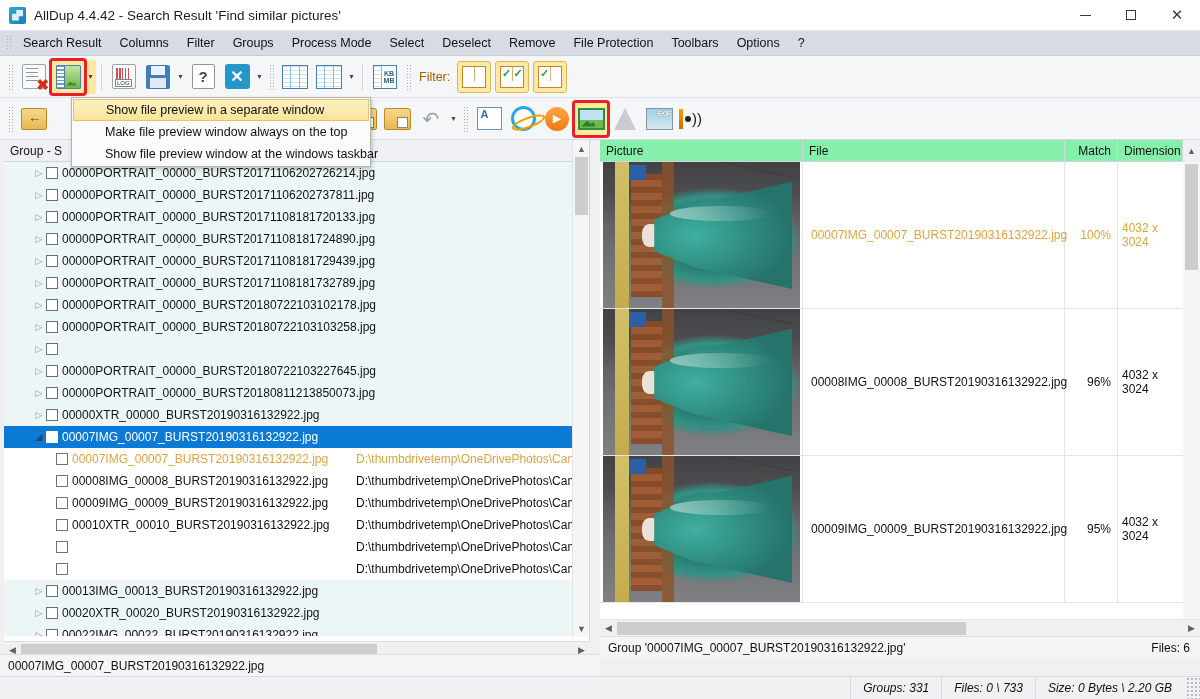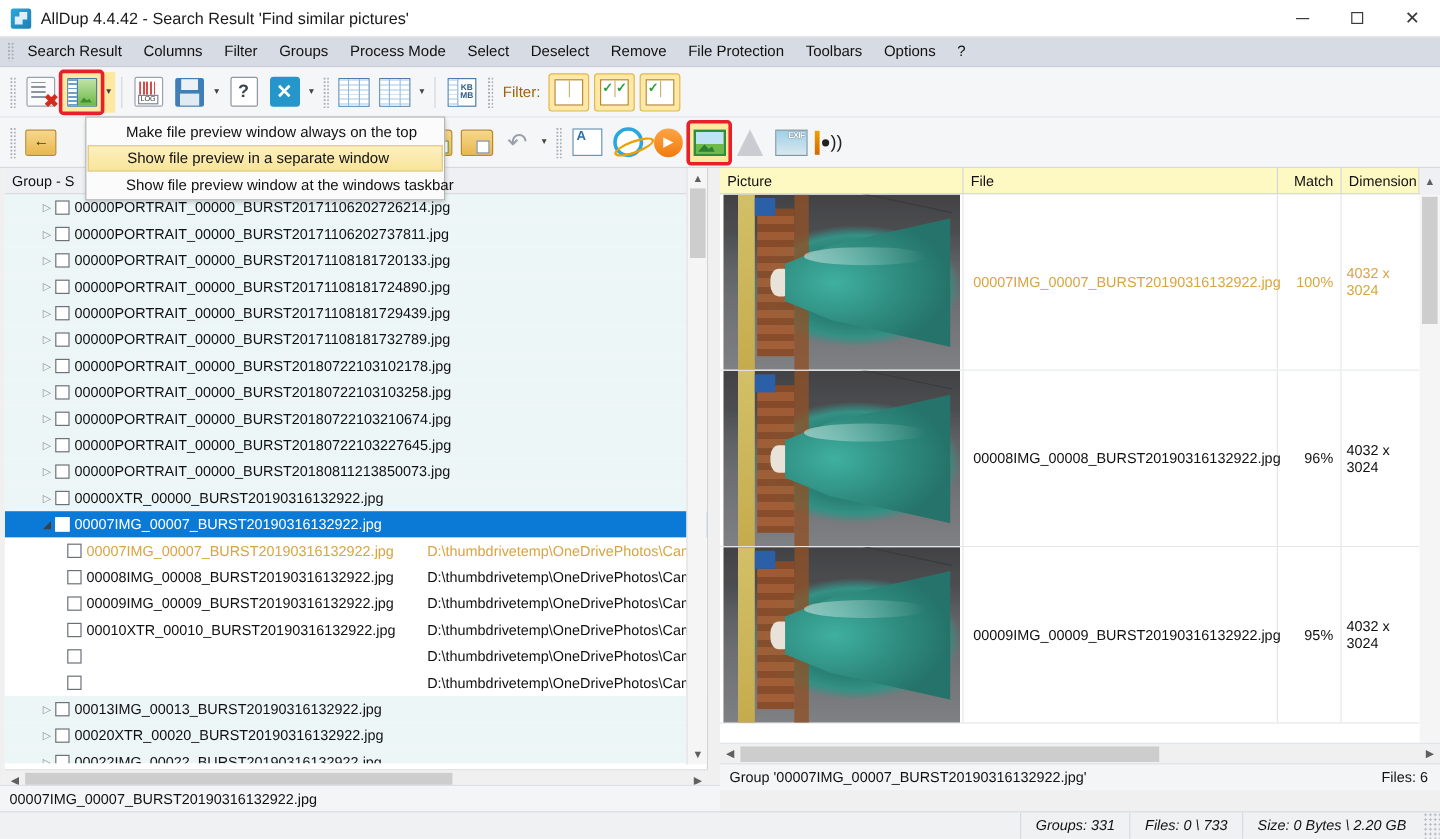--- a/index.html
+++ b/index.html
@@ -183,21 +183,21 @@
     position:absolute; right:0; top:0; width:17px; height:497px; background:#f5f5f5; border-left:1px solid #e2e2e2;
   }
   .vs-arrow { width:17px; height:17px; display:flex; align-items:center; justify-content:center; font-size:9px; color:#606060;}
   .vs-thumb { position:absolute; left:2px; top:17px; width:13px; height:58px; background:#cdcdcd; }
 
   
   .right-panel {
     position:absolute; left:600px; top:140px; width:600px; height:518px; background:#fff;
   }
   .rp-header {
-    height:22px; background:#fef9c3; border-bottom:1px solid #d2d6dc;
+    height:22px; background:#86efac; border-bottom:1px solid #d2d6dc;
     display:flex; align-items:center; font-size:12px; color:#111;
   }
   .rp-header .cell { height:22px; display:flex; align-items:center; border-right:1px solid #d2d6dc; padding-left:6px;}
   .c-pic { width:203px; }
   .c-file { width:262px; }
   .c-match { width:53px; justify-content:flex-end !important; padding-right:6px;text-align:center; }
   .c-dim { width:65px; }
   .rp-corner { width:17px; height:22px; display:flex; align-items:center; justify-content:center; font-size:9px; color:#606060; background:#eef0f3;}
   .rp-body { position:absolute; left:0; top:22px; width:583px; height:474px; overflow:hidden; }
   .pic-row { height:147px; display:flex; border-bottom:1px solid #e3e6e9; background:#fff; }
@@ -432,22 +432,22 @@
     <div class="tb-btn">
       <span class="ic ic-wave">
           <span class="bar"></span>
           <span class="dot"></span>
           <span class="arc">))</span>
         </span>
     </div>
   </div>
 
   <div class="dropdown">
+    <div class="dd-item active">Show file preview in a separate window</div>
     <div class="dd-item">Make file preview window always on the top</div>
-    <div class="dd-item active">Show file preview in a separate window</div>
     <div class="dd-item">Show file preview window at the windows taskbar</div>
   </div>
 
   <div class="left-panel">
     <div class="lp-header">
       <div class="h-group">Group - S</div>
       <div class="h-path">h</div>
     </div>
     <div class="lp-body" id="tree-body">
         <div class="tree-row row-tint">
@@ -495,21 +495,20 @@
         <div class="tree-row row-tint">
           <span class="indent"></span>
           <span class="tw">▷</span>
           <span class="cb"></span>
           <span class="fname">00000PORTRAIT_00000_BURST20180722103103258.jpg</span>
         </div>
         <div class="tree-row row-tint">
           <span class="indent"></span>
           <span class="tw">▷</span>
           <span class="cb"></span>
-          <span class="fname">00000PORTRAIT_00000_BURST20180722103210674.jpg</span>
         </div>
         <div class="tree-row row-tint">
           <span class="indent"></span>
           <span class="tw">▷</span>
           <span class="cb"></span>
           <span class="fname">00000PORTRAIT_00000_BURST20180722103227645.jpg</span>
         </div>
         <div class="tree-row row-tint">
           <span class="indent"></span>
           <span class="tw">▷</span>

